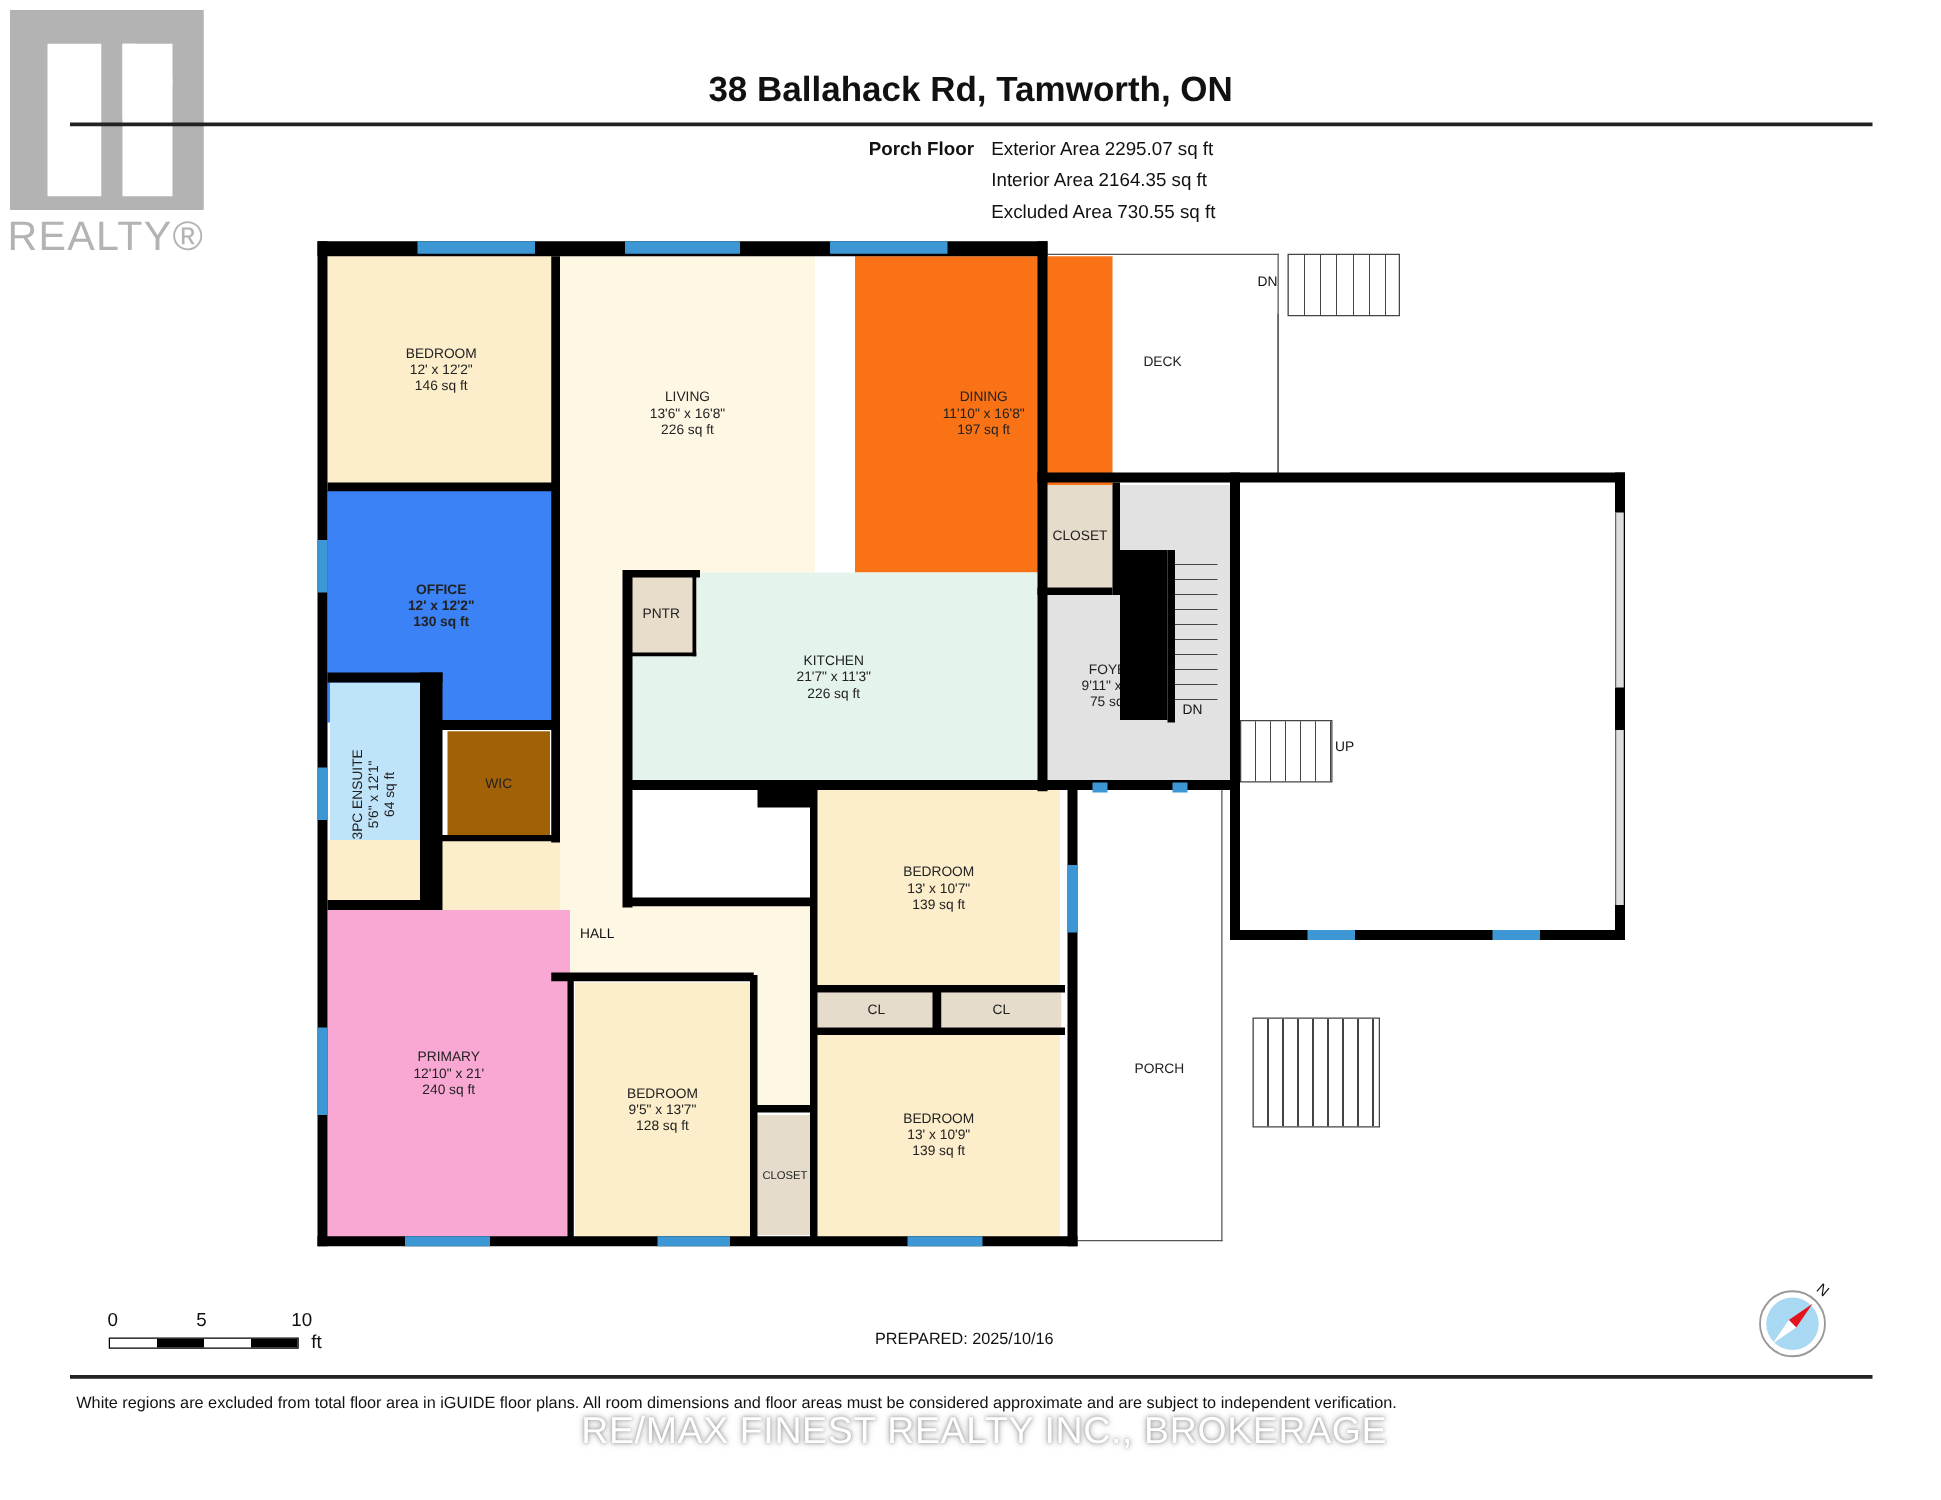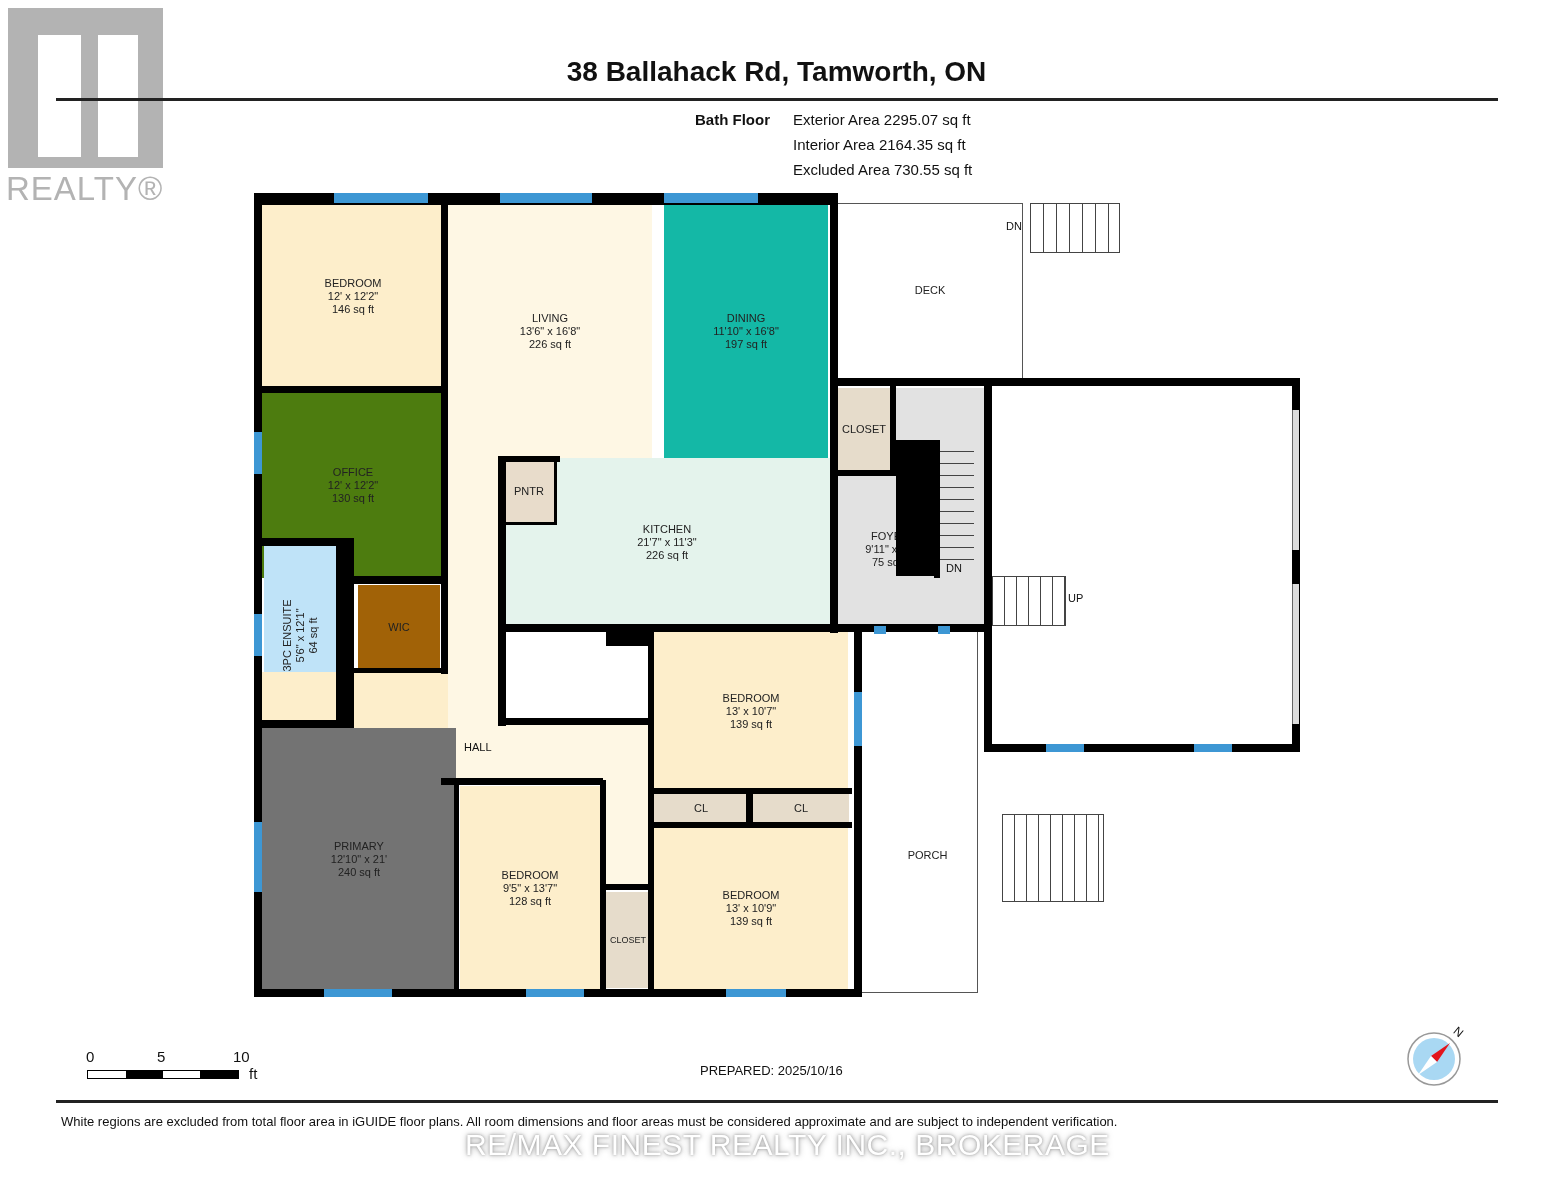--- a/index.html
+++ b/index.html
@@ -25,51 +25,51 @@
 
 <div class="abs logo-box">
   <div class="abs" style="left:30px;top:27px;width:43px;height:122px;background:#fff;"></div>
   <div class="abs" style="left:90px;top:27px;width:40px;height:122px;background:#fff;"></div>
   <div class="abs" style="left:90px;top:27px;width:40px;height:60px;background:#fff;border-radius:0 30px 30px 0;"></div>
 </div>
 <div class="abs logo-word">REALTY®</div>
 
 <div class="abs title">38 Ballahack Rd, Tamworth, ON</div>
 <div class="abs rule" style="top:98px;"></div>
-<div class="abs floor-label">Bath Floor</div>
+<div class="abs floor-label">Porch Floor</div>
 <div class="abs area-line" style="top:111px;">Exterior Area 2295.07 sq ft</div>
 <div class="abs area-line" style="top:136px;">Interior Area 2164.35 sq ft</div>
 <div class="abs area-line" style="top:161px;">Excluded Area 730.55 sq ft</div>
 
 <div class="abs" style="left:0;top:0;width:1553px;height:1010px;">
 
   <div class="abs" style="left:837px;top:203px;width:185px;height:178px;border-top:1px solid #555;border-right:1px solid #555;"></div>
   <div class="abs" style="left:1022px;top:251px;width:1px;height:130px;background:#555;"></div>
   <div class="abs" style="left:862px;top:632px;width:115px;height:360px;border-right:1px solid #555;border-bottom:1px solid #555;"></div>
 
   <div class="room" style="left:262px;top:205px;width:182px;height:183px;background:#fdeecb;">
     <span class="name">Bedroom</span>
     <span>12' x 12'2"</span>
     <span>146 sq ft</span>
   </div>
   <div class="room" style="left:448px;top:205px;width:204px;height:253px;background:#fef7e4;">
     <span class="name">Living</span>
     <span>13'6" x 16'8"</span>
     <span>226 sq ft</span>
   </div>
-  <div class="room" style="left:664px;top:205px;width:164px;height:253px;background:#14b8a6;">
+  <div class="room" style="left:684px;top:205px;width:206px;height:253px;background:#f97316;">
     <span class="name">Dining</span>
     <span>11'10" x 16'8"</span>
     <span>197 sq ft</span>
   </div>
   <div class="room" style="left:870px;top:270px;width:120px;height:40px;">
     <span class="name">Deck</span>
   </div>
 
-  <div class="room" style="left:262px;top:392px;width:182px;height:186px;background:#4d7c0f;">
+  <div class="room" style="left:262px;top:392px;width:182px;height:186px;background:#3b82f6;font-weight:bold;">
     <span class="name">Office</span>
     <span>12' x 12'2"</span>
     <span>130 sq ft</span>
   </div>
 
   <div class="abs" style="left:448px;top:458px;width:56px;height:320px;background:#fef7e4;"></div>
 
   <div class="room" style="left:504px;top:458px;width:326px;height:168px;background:#e4f3ec;">
     <span class="name">Kitchen</span>
     <span>21'7" x 11'3"</span>
@@ -111,21 +111,21 @@
   <div class="abs" style="left:604px;top:724px;width:48px;height:160px;background:#fef7e4;"></div>
   <div class="abs" style="left:464px;top:741px;font-size:11px;text-transform:uppercase;">Hall</div>
 
   <div class="room" style="left:654px;top:794px;width:94px;height:28px;background:#e6dccb;">
     <span>CL</span>
   </div>
   <div class="room" style="left:753px;top:794px;width:96px;height:28px;background:#e6dccb;">
     <span>CL</span>
   </div>
 
-  <div class="room" style="left:262px;top:728px;width:194px;height:262px;background:#737373;text-align:right;">
+  <div class="room" style="left:262px;top:728px;width:194px;height:262px;background:#f9a8d4;text-align:right;">
     <span class="name">Primary</span>
     <span>12'10" x 21'</span>
     <span>240 sq ft</span>
   </div>
   <div class="abs" style="left:262px;top:672px;width:186px;height:56px;background:#fdeecb;"></div>
   <div class="room" style="left:460px;top:786px;width:140px;height:204px;background:#fdeecb;">
     <span class="name">Bedroom</span>
     <span>9'5" x 13'7"</span>
     <span>128 sq ft</span>
   </div>

